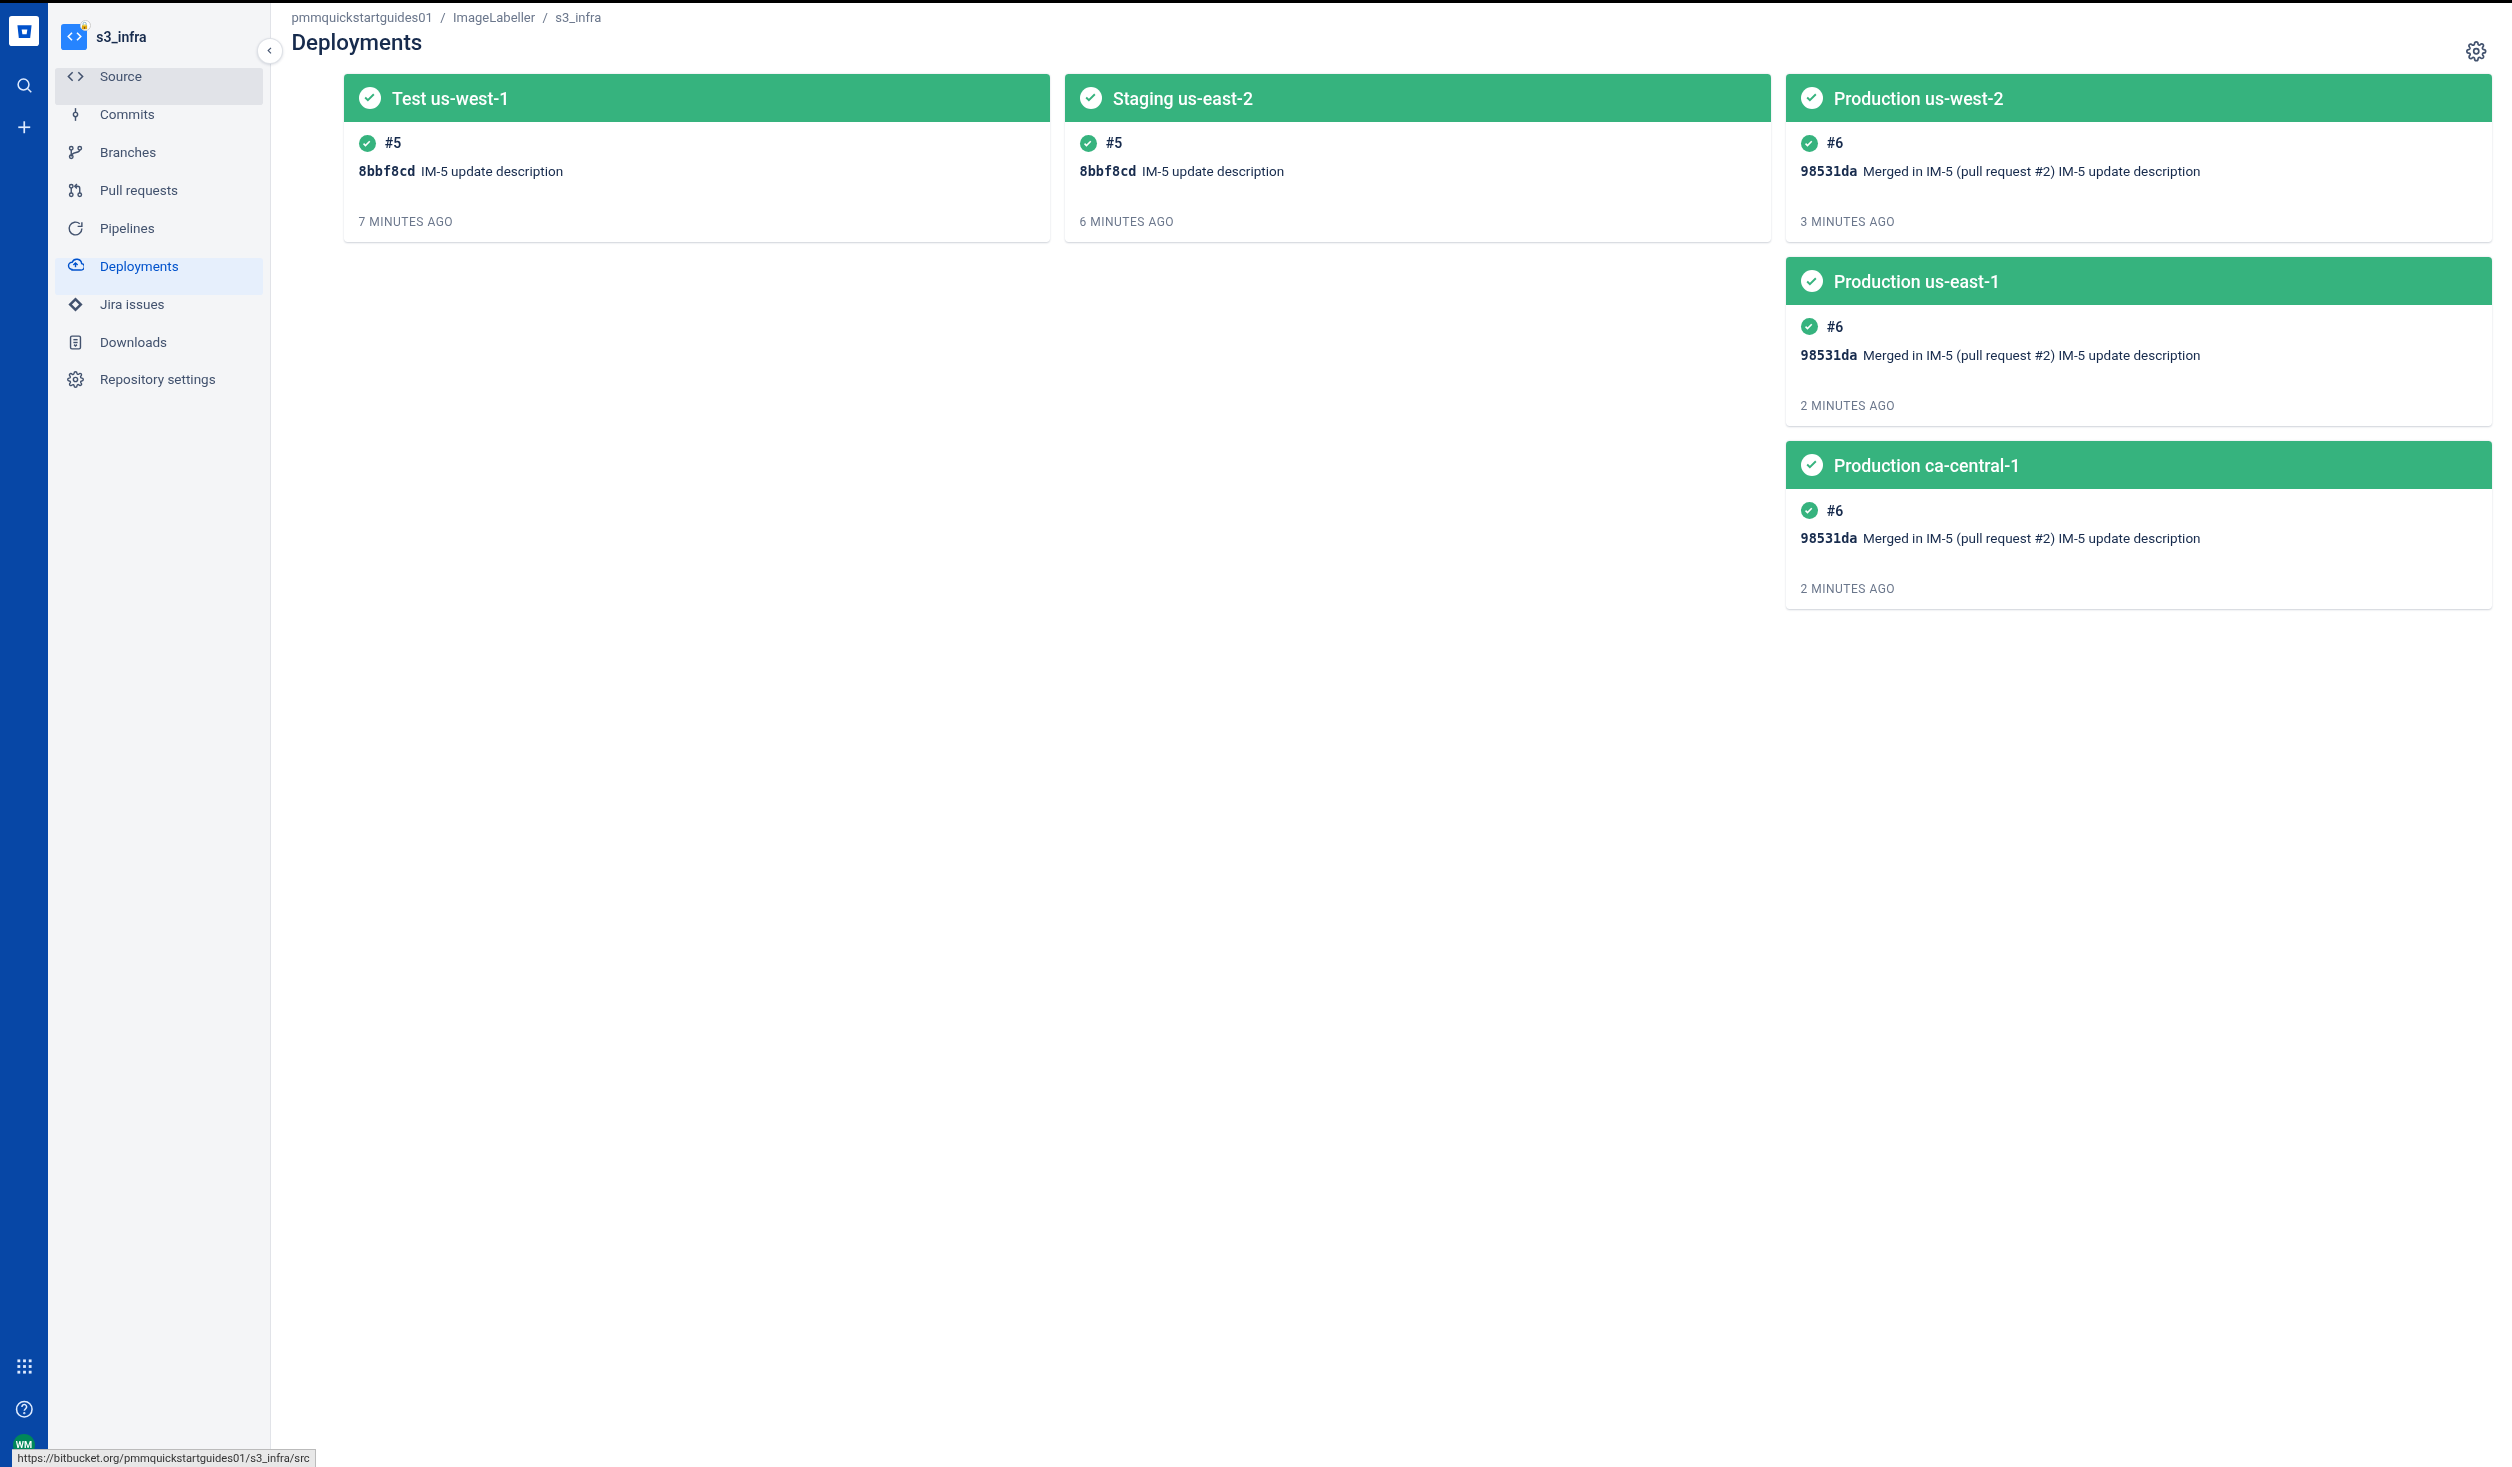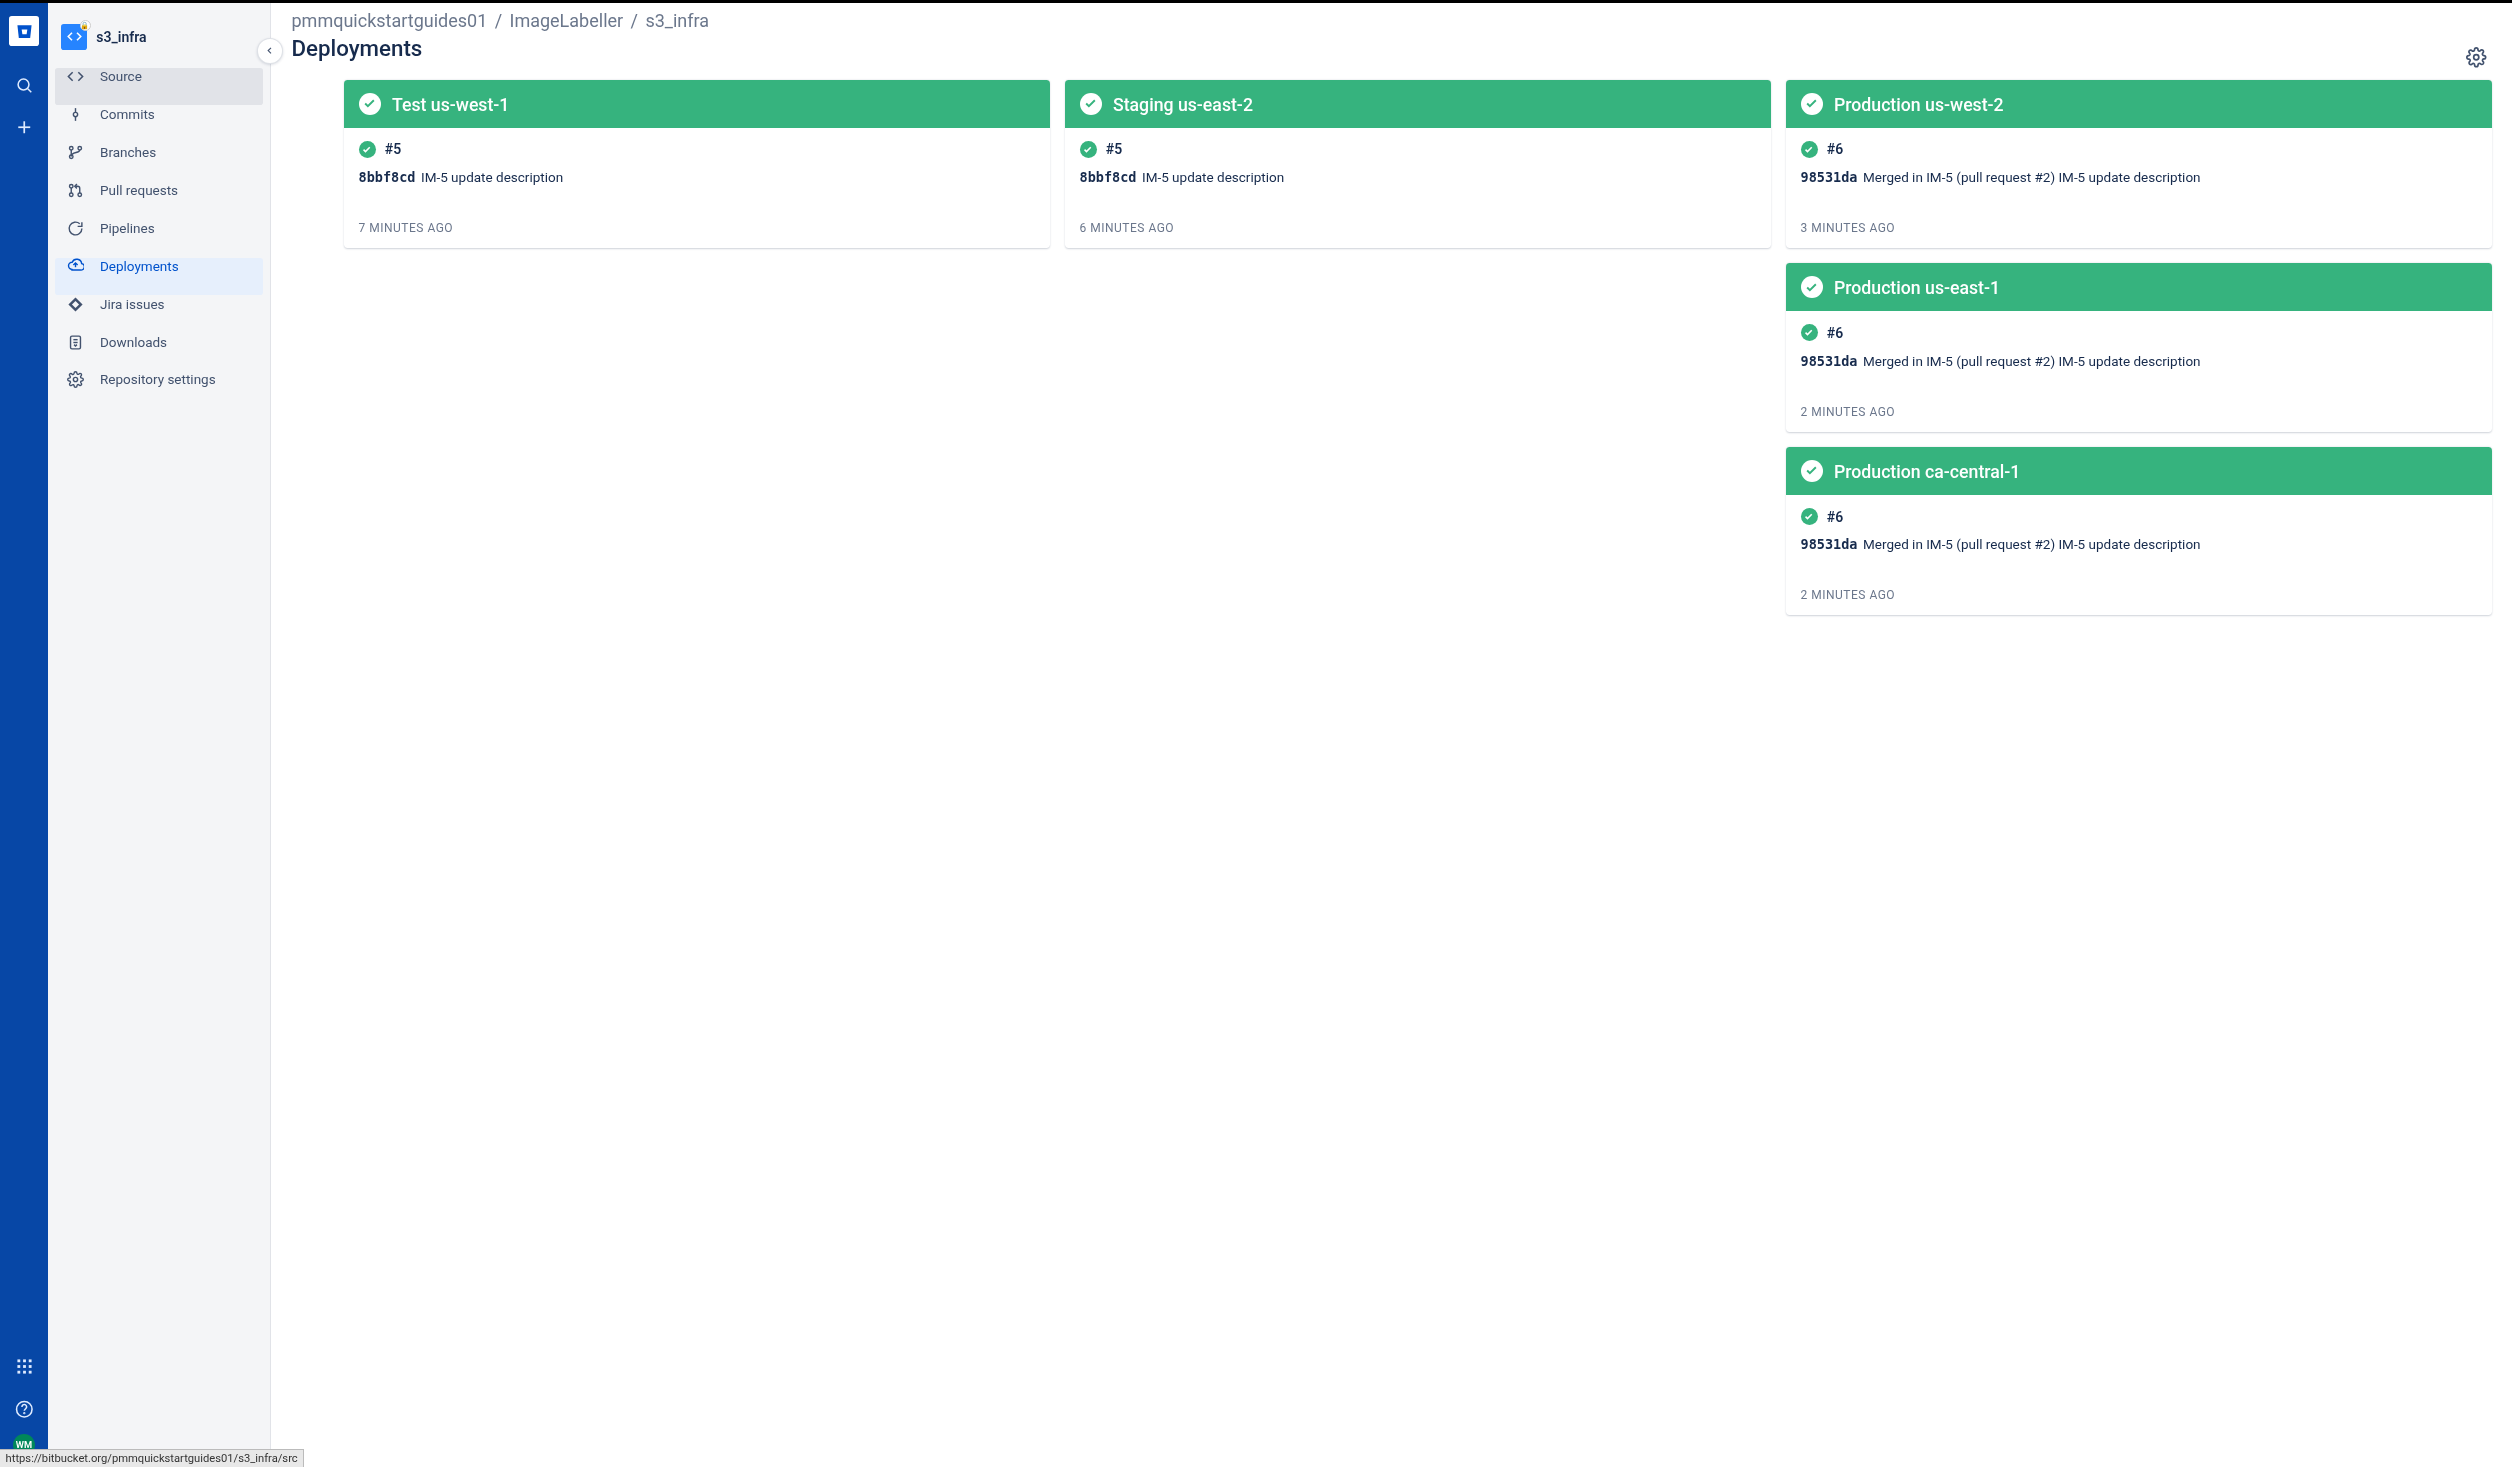--- a/index.html
+++ b/index.html
@@ -85,21 +85,21 @@
 .collapse-btn {
   position:absolute; top:35px; right:-13px;
   width:26px;height:26px;border-radius:50%;background:#fff;
   border:0.9px solid rgba(9,30,66,0.13);
   box-shadow:0 0.9px 2.8px rgba(9,30,66,0.15);
   display:flex;align-items:center;justify-content:center;
   cursor:pointer;color:#42526E;font-size:11.2px;
 }
 
 .main { flex:1; overflow-y:auto; padding: 7.4px 20.5px 37px 20.5px; position:relative; }
-.breadcrumb { display:flex;align-items:center;color:#6B778C;font-size:18px;margin-bottom:3.7px;}
+.breadcrumb { display:flex;align-items:center;color:#6B778C;font-size:13px;margin-bottom:3.7px;}
 .breadcrumb a {color:#6B778C;text-decoration:none;cursor:pointer;}
 .breadcrumb .sep{margin:0 7.4px;color:#6B778C;}
 .page-title-row { display:flex;align-items:center;justify-content:space-between;}
 .page-title { font-size:22.3px;font-weight:500;color:#172B4D;margin-bottom:18.6px;}
 .settings-btn { width:30px;height:30px;display:flex;align-items:center;justify-content:center;cursor:pointer;color:#42526E;border-radius:2.8px;}
 
 .envs {
   display:grid;
   grid-template-columns: 1fr 1fr 1fr;
   gap: 15px;
@@ -120,21 +120,21 @@
 .build-row .mini-check{
   width:17px;height:17px;border-radius:50%;background:#36B37E;color:#fff;
   display:flex;align-items:center;justify-content:center;margin-right:9.3px;font-size:10.2px;font-weight:bold;
 }
 .build-num{font-weight:600;color:#172B4D;font-size:14px;}
 .commit-line{color:#172B4D;font-size:13.5px;line-height:1.5;margin-bottom:30px;}
 .commit-hash{font-family:SFMono-Regular,Consolas,monospace;font-weight:700;margin-right:5.6px;margin-top:32px;}
 .time-ago{color:#6B778C;font-size:12px;letter-spacing:0.5px;padding:3.7px 0 9.3px 0;}
 
 .statusbar{
-  position:fixed;bottom:0;left:0;background:#E8E8E8;color:#333;
+  position:fixed;bottom:0;left:12px;background:#E8E8E8;color:#333;
   font-size:11.2px;padding:1.9px 5.6px;border:0.9px solid #bbb;border-left:none;border-bottom:none;
 }
 svg{display:block;}
 </style>
 </head>
 <body>
 
 <div class="app">
 
   <div class="global-nav">

